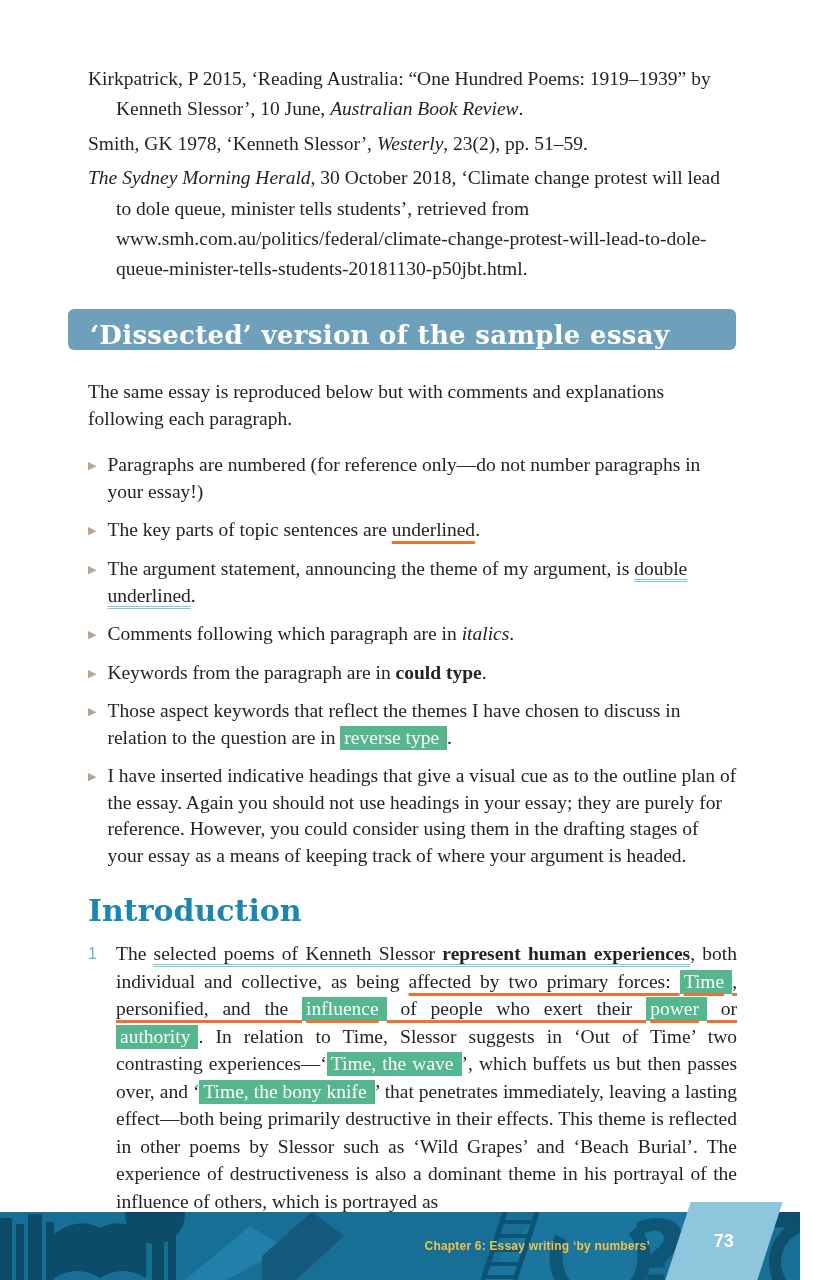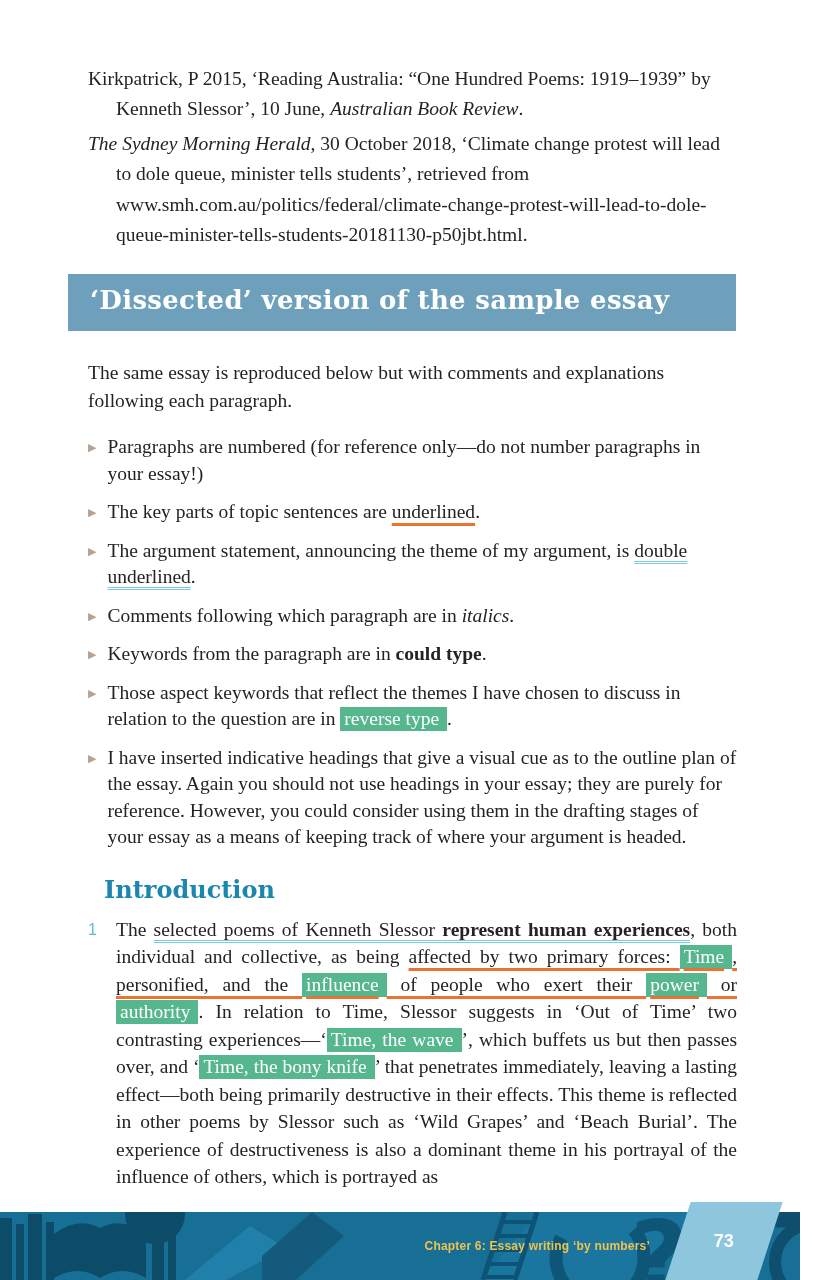--- a/index.html
+++ b/index.html
@@ -23,34 +23,34 @@
   .content{position:absolute;left:88px;top:64px;width:649px;}
 
   
   .refs{font-size:19.5px;line-height:1.56;}
   .ref{margin:0 0 4px 0;padding-left:28px;text-indent:-28px;}
 
   
   .banner{
     margin:24px 0 0 -20px;width:646px;background:var(--banner-bg);color:#fff;
     font-family:"DejaVu Serif",serif;font-weight:700;font-size:26px;
-    padding:11px 0 16px 22px;letter-spacing:.3px;
+    padding:11px 0 0 22px;letter-spacing:.3px;border-radius:6px;
   }
 
   .intro{margin:28px 0 0 0;font-size:19.5px;line-height:1.4;}
 
   
   .bullets{list-style:none;margin:20px 0 0 0;padding:0;font-size:19.5px;line-height:1.36;}
   .bullets li{display:flex;gap:11px;margin-bottom:12px;}
   .bullet-marker{flex:0 0 auto;color:var(--bullet-tan);font-size:11px;line-height:1;padding-top:8px;font-family:"DejaVu Sans",sans-serif;}
   .bullet-text{flex:1;}
 
   .section-heading{
-    margin:24px 0 12px 16px;color:var(--heading-teal);
-    font-family:"DejaVu Serif",serif;font-weight:700;font-size:24px;
+    margin:24px 0 12px 0;color:var(--heading-teal);
+    font-family:"DejaVu Serif",serif;font-weight:700;font-size:30px;
   }
 
   
   .para{display:flex;font-size:19.5px;line-height:1.41;}
   .para-number{flex:0 0 28px;color:var(--para-number-blue);font-family:"Liberation Sans",sans-serif;font-size:16px;padding-top:3px;}
   .para-text{flex:1;text-align:justify;}
 
   
   .italic{font-style:italic;}
   .bold{font-weight:700;}
@@ -74,20 +74,21 @@
   .page-tab span{transform:skewX(18deg);color:#fff;font-family:"Liberation Sans",sans-serif;font-weight:700;font-size:18px;}
 </style>
 </head>
 <body>
 
 <div class="page">
   <div class="content">
 
     <div class="refs">
       <p class="ref"><span>Kirkpatrick, P 2015, ‘Reading Australia: “One Hundred Poems: 1919–1939” by Kenneth Slessor’, 10 June, </span><span class="italic">Australian Book Review</span><span>.</span></p>
+      <p class="ref"><span>Smith, GK 1978, ‘Kenneth Slessor’, </span><span class="italic">Westerly</span><span>, 23(2), pp. 51–59.</span></p>
       <p class="ref"><span class="italic">The Sydney Morning Herald</span><span>, 30 October 2018, ‘Climate change protest will lead to dole queue, minister tells students’, retrieved from www.smh.com.au/politics/federal/climate-change-protest-will-lead-to-dole-queue-minister-tells-students-20181130-p50jbt.html.</span></p>
     </div>
 
     <div class="banner">
       <span>‘Dissected’ version of the sample essay</span>
     </div>
 
     <p class="intro">The same essay is reproduced below but with comments and explanations following each paragraph.</p>
 
     <ul class="bullets">

